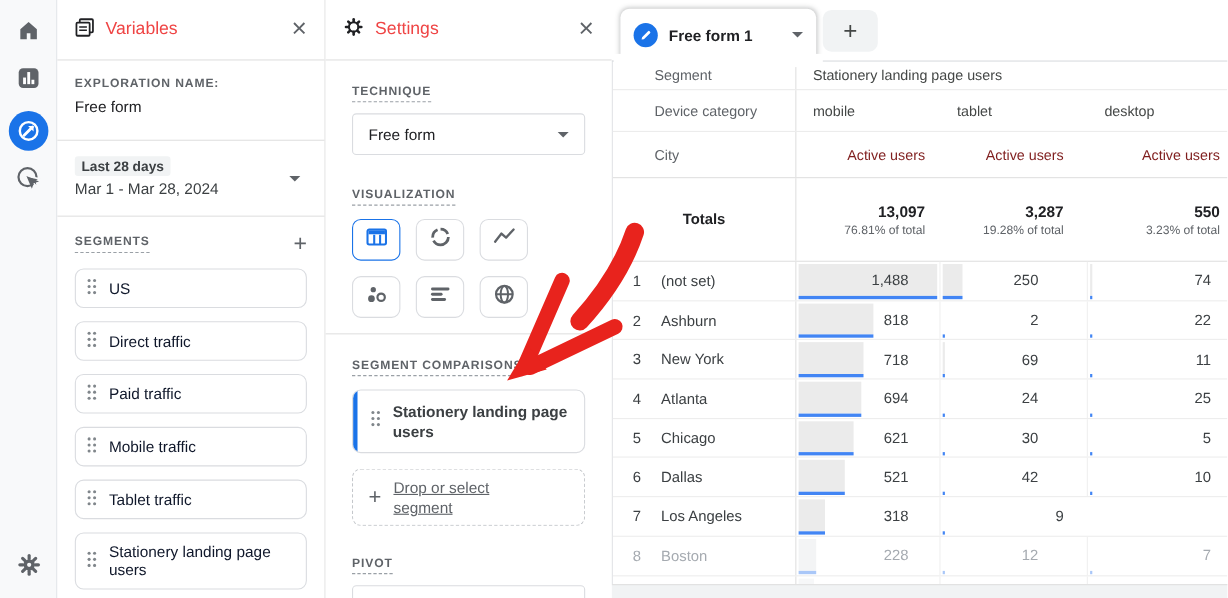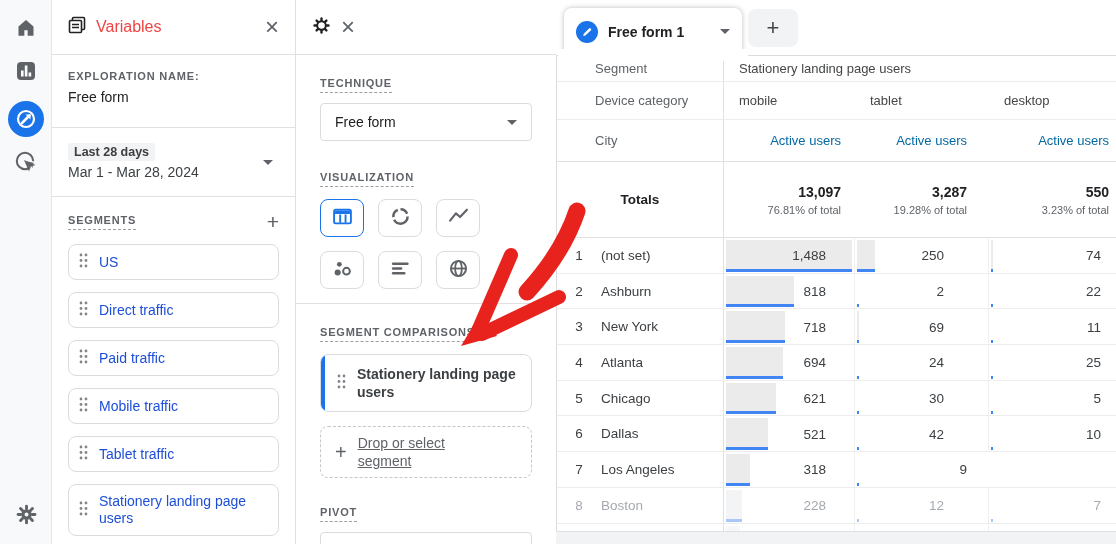--- a/index.html
+++ b/index.html
@@ -37,21 +37,21 @@
   .date-chip { display:inline-block; background:#f1f3f4; border-radius:3px;
     padding:2px 6px; font-size:12.5px; font-weight:700; color:#3c4043; }
   .date-range { font-size:14px; color:#3c4043; margin-top:3px; }
   .caret { width:0; height:0; border-left:5px solid transparent; border-right:5px solid transparent;
     border-top:5px solid #5f6368; }
   .v-sec2 .caret { position:absolute; right:22px; top:32px; }
   .v-sec3 { padding:14px 16px 0; }
   .seg-head { display:flex; align-items:center; }
   .seg-head .plus { margin-left:auto; font-size:21px; color:#5f6368; cursor:pointer; line-height:1; }
   .chip { border:1px solid #dadce0; border-radius:8px; height:36px; margin-top:12px;
-    display:flex; align-items:center; gap:11px; padding:0 10px; font-size:14px; color:#1d4ed8; cursor:grab; }
+    display:flex; align-items:center; gap:11px; padding:0 10px; font-size:14px; color:#0f172a; cursor:grab; }
   .chip.tall { height:52px; line-height:17px; }
   
   .s-sec { padding:18px 24px 0; }
   .dropdown { margin-top:10px; height:38px; border:1px solid #dadce0; border-radius:4px;
     display:flex; align-items:center; padding:0 14px; font-size:14px; color:#202124; cursor:pointer; }
   .dropdown .caret { margin-left:auto; }
   .viz-grid { margin-top:12px; }
   .viz-row { display:flex; gap:14px; margin-bottom:14px; }
   .viz-btn { width:44px; height:38px; border:1px solid #dadce0; border-radius:8px;
     display:flex; align-items:center; justify-content:center; cursor:pointer; background:#fff; }
@@ -87,21 +87,21 @@
     background:#f1f3f4; border-top:1px solid #e0e0e0; }
   .trw { display:flex; width:100%; }
   .lc { width:167px; flex:none; border-right:1px solid #e0e0e0; display:flex; align-items:center; }
   .c1 { width:131px; flex:none; } .c2 { width:134px; flex:none; } .c3 { width:128px; flex:none; }
   .hr-seg { height:26px; border-bottom:1px solid #ececec; }
   .hr-dev { height:38px; border-bottom:1px solid #ececec; }
   .hr-city{ height:41px; }
   .hr-tot { height:77px; border-top:1px solid #e0e0e0; border-bottom:1px solid #e0e0e0; }
   .hlab { padding-left:38px; font-size:13px; color:#5f6368; }
   .hval { font-size:13px; color:#444746; display:flex; align-items:center; padding-left:15px; }
-  .au { display:flex; align-items:center; justify-content:flex-end; font-size:13px; color:#0369a1; cursor:pointer; }
+  .au { display:flex; align-items:center; justify-content:flex-end; font-size:13px; color:#7f1d1d; cursor:pointer; }
   .pr-m { padding-right:14px; } .pr-t { padding-right:22px; } .pr-d { padding-right:8px; }
   .tot-lab { width:100%; text-align:center; font-size:13.5px; font-weight:700; color:#202124; }
   .tot-cell { display:flex; flex-direction:column; justify-content:center; align-items:flex-end; }
   .tot-val { font-size:14px; font-weight:700; color:#202124; }
   .tot-share { font-size:11px; color:#5f6368; margin-top:4px; }
   .drow { display:flex; height:35.7px; border-bottom:1px solid #ededed; font-size:13.5px; color:#3c4043; }
   .drow .lc { border-right:1px solid #e0e0e0; }
   .rnum { width:44px; text-align:center; flex:none; }
   .rcity { flex:1; }
   .dcell { position:relative; }
@@ -295,20 +295,21 @@
             <path d="M3.2 12 H6"></path>
             <path d="M18 12 H20.8"></path>
           <path d="M5.8 5.8 L7.8 7.8"></path>
             <path d="M16.2 16.2 L18.2 18.2"></path>
             <path d="M18.2 5.8 L16.2 7.8"></path>
             <path d="M5.8 18.2 L7.8 16.2"></path>
         </g>
         <circle cx="12" cy="12" r="5.4" fill="none" stroke="#202124" stroke-width="2.4"></circle>
       </svg>
     </span>
+    <span class="panel-title">Settings</span>
     <span class="close-x">×</span>
   </div>
   <div class="s-sec">
     <span class="seclab dashed">TECHNIQUE</span>
     <div class="dropdown">
       <span>Free form</span>
       <span class="caret"></span>
     </div>
     <div style="margin-top:26px;">
       <span class="seclab dashed">VISUALIZATION</span>

